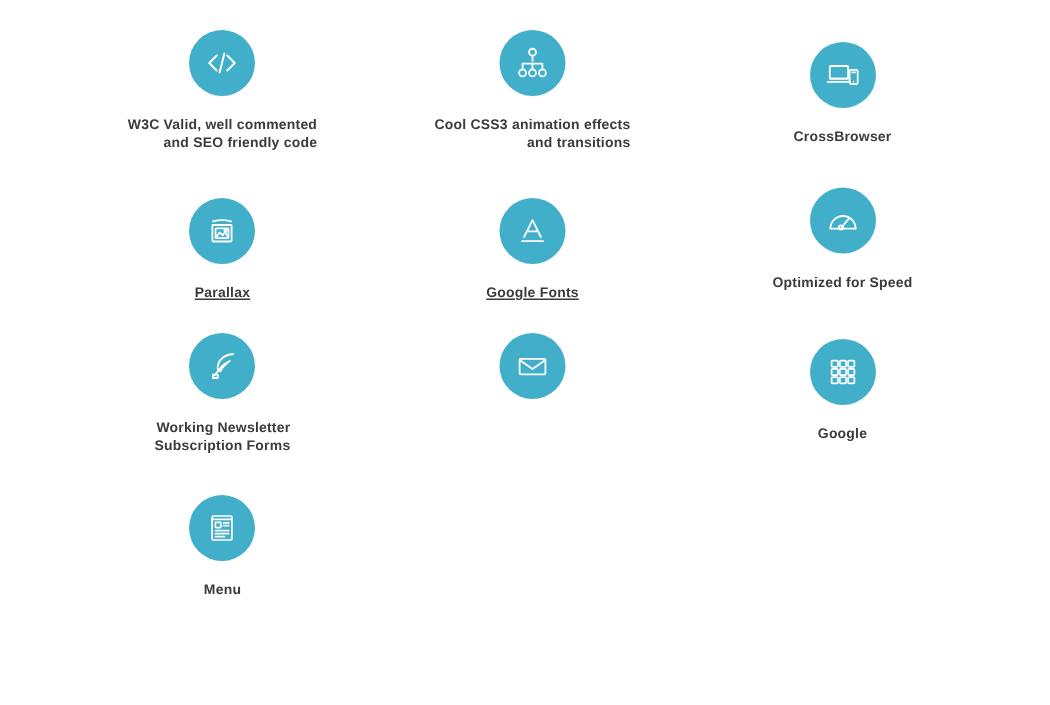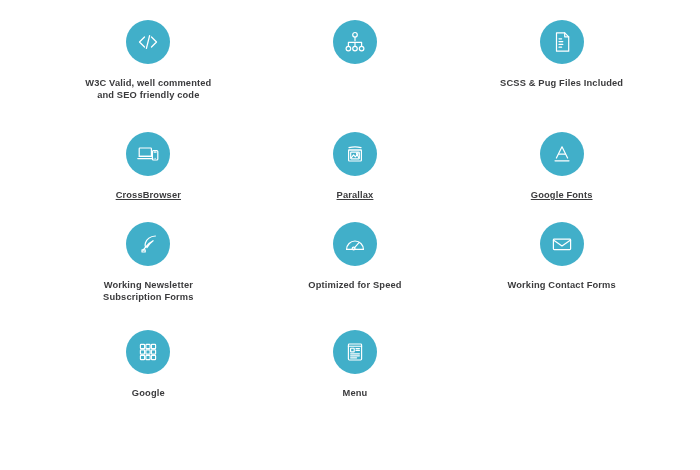--- a/index.html
+++ b/index.html
@@ -31,21 +31,21 @@
     width: 630px;
     margin: 0 auto;
     padding-left: 10px;
     box-sizing: border-box;
   }
 
   .feature-item {
     display: flex;
     flex-direction: column;
     align-items: center;
-    text-align: center;
+    text-align: right;
   }
 
   .feature-icon-circle {
     width: 44px;
     height: 44px;
     border-radius: 50%;
     background: #41AFC9;
     display: flex;
     align-items: center;
     justify-content: center;
@@ -96,48 +96,37 @@
         <svg width="26" height="26" viewBox="0 0 26 26" fill="none" stroke="#ffffff" stroke-width="1.2" stroke-linecap="round" stroke-linejoin="round">
           <circle cx="13" cy="5.8" r="2.3"></circle>
           <circle cx="6.4" cy="19.6" r="2.3"></circle>
           <circle cx="13" cy="19.6" r="2.3"></circle>
           <circle cx="19.6" cy="19.6" r="2.3"></circle>
           <line x1="13" y1="8.1" x2="13" y2="11.6"></line>
           <polyline points="6.4,17.3 6.4,13.4 19.6,13.4 19.6,17.3"></polyline>
           <line x1="13" y1="13.4" x2="13" y2="17.3"></line>
         </svg>
       </div>
-    </div>
-
-    <div class="feature-item row-1">
-      <div class="feature-icon-circle" style="background: rgb(65, 175, 201);">
-        <svg width="26" height="26" viewBox="0 0 26 26" fill="none" stroke="#ffffff" stroke-width="1.2" stroke-linecap="round" stroke-linejoin="round">
-          <path d="M7.5 3.8 h8.2 l4.0 4.0 v14.4 h-12.2 z"></path>
-          <polyline points="15.7,3.8 15.7,7.8 19.7,7.8"></polyline>
-          <line x1="10.0" y1="9.8" x2="12.6" y2="9.8"></line>
-          <line x1="10.0" y1="12.6" x2="13.8" y2="12.6"></line>
-          <line x1="10.0" y1="15.4" x2="13.8" y2="15.4"></line>
-          <line x1="10.0" y1="18.2" x2="12.6" y2="18.2"></line>
-        </svg>
-      </div>
-      <div class="feature-label" style="color: rgb(59, 59, 61);">SCSS &amp; Pug Files Included</div>
-    </div>
+      <div class="feature-label" style="color: rgb(59, 59, 61);">Cool CSS3 animation effects
+and transitions</div>
+    </div>
+
 
     <div class="feature-item row-2">
       <div class="feature-icon-circle" style="background: rgb(65, 175, 201);">
         <svg width="26" height="26" viewBox="0 0 26 26" fill="none" stroke="#ffffff" stroke-width="1.2" stroke-linecap="round" stroke-linejoin="round">
           <rect x="4.2" y="7.0" width="12.2" height="8.4" rx="0.7"></rect>
           <path d="M2.8 17.6 h15.0"></path>
           <line x1="4.2" y1="15.4" x2="16.4" y2="15.4"></line>
           <rect x="17.4" y="9.6" width="5.4" height="9.4" rx="1.0"></rect>
           <line x1="19.2" y1="11.2" x2="21.0" y2="11.2"></line>
           <circle cx="20.1" cy="17.4" r="0.55" fill="#ffffff" stroke="none"></circle>
         </svg>
       </div>
-      <div class="feature-label" style="color: rgb(59, 59, 61); text-decoration: underline;">CrossBrowser</div>
+      <div class="feature-label" style="color: rgb(59, 59, 61);">CrossBrowser</div>
     </div>
 
     <div class="feature-item row-2">
       <div class="feature-icon-circle" style="background: rgb(65, 175, 201);">
         <svg width="26" height="26" viewBox="0 0 26 26" fill="none" stroke="#ffffff" stroke-width="1.2" stroke-linecap="round" stroke-linejoin="round">
           <path d="M7.0 6.6 q6.0 -1.6 12.0 0"></path>
           <path d="M6.6 9.0 h12.8"></path>
           <rect x="6.6" y="9.0" width="12.8" height="11.0" rx="0.8"></rect>
           <rect x="8.7" y="11.2" width="8.6" height="6.6" rx="0.5"></rect>
           <polyline points="9.4,16.6 11.6,13.9 13.4,15.9 15.2,13.6 16.6,16.6"></polyline>
@@ -154,49 +143,48 @@
           <line x1="9.8" y1="13.2" x2="16.2" y2="13.2"></line>
           <line x1="6.0" y1="19.8" x2="20.0" y2="19.8"></line>
         </svg>
       </div>
       <div class="feature-label" style="color: rgb(59, 59, 61); text-decoration: underline;">Google Fonts</div>
     </div>
 
     <div class="feature-item row-3">
       <div class="feature-icon-circle" style="background: rgb(65, 175, 201);">
         <svg width="26" height="26" viewBox="0 0 26 26" fill="none" stroke="#ffffff" stroke-width="1.2" stroke-linecap="round" stroke-linejoin="round">
-          <path d="M20.4 5.0 c-5.4 0.4 -8.8 3.2 -10.0 7.0 -0.5 1.6 -0.4 3.2 0.1 4.3 1.6 -2.6 4.6 -5.2 7.6 -6.6 -2.4 1.8 -4.8 4.2 -6.2 6.9"></path>
-          <line x1="11.2" y1="15.4" x2="8.2" y2="19.0"></line>
-          <path d="M7.0 18.8 h3.2 v2.2 h-3.2 z"></path>
-        </svg>
-      </div>
-      <div class="feature-label" style="color: rgb(59, 59, 61);">Working Newsletter
-Subscription Forms</div>
-    </div>
-
-    <div class="feature-item row-3">
-      <div class="feature-icon-circle" style="background: rgb(65, 175, 201);">
-        <svg width="26" height="26" viewBox="0 0 26 26" fill="none" stroke="#ffffff" stroke-width="1.2" stroke-linecap="round" stroke-linejoin="round">
           <path d="M4.6 18.4 a8.4 8.4 0 0 1 16.8 0"></path>
           <line x1="4.6" y1="18.4" x2="21.4" y2="18.4"></line>
           <line x1="12.2" y1="17.2" x2="17.2" y2="11.4"></line>
           <circle cx="11.6" cy="17.6" r="1.4"></circle>
         </svg>
       </div>
       <div class="feature-label" style="color: rgb(59, 59, 61);">Optimized for Speed</div>
     </div>
 
     <div class="feature-item row-3">
       <div class="feature-icon-circle" style="background: rgb(65, 175, 201);">
         <svg width="26" height="26" viewBox="0 0 26 26" fill="none" stroke="#ffffff" stroke-width="1.2" stroke-linecap="round" stroke-linejoin="round">
+          <path d="M20.4 5.0 c-5.4 0.4 -8.8 3.2 -10.0 7.0 -0.5 1.6 -0.4 3.2 0.1 4.3 1.6 -2.6 4.6 -5.2 7.6 -6.6 -2.4 1.8 -4.8 4.2 -6.2 6.9"></path>
+          <line x1="11.2" y1="15.4" x2="8.2" y2="19.0"></line>
+          <path d="M7.0 18.8 h3.2 v2.2 h-3.2 z"></path>
+        </svg>
+      </div>
+      <div class="feature-label" style="color: rgb(59, 59, 61);">Working Newsletter
+Subscription Forms</div>
+    </div>
+
+    <div class="feature-item row-3">
+      <div class="feature-icon-circle" style="background: rgb(65, 175, 201);">
+        <svg width="26" height="26" viewBox="0 0 26 26" fill="none" stroke="#ffffff" stroke-width="1.2" stroke-linecap="round" stroke-linejoin="round">
           <rect x="4.4" y="8.2" width="17.2" height="10.4" rx="0.8"></rect>
           <polyline points="4.4,9.0 13.0,15.0 21.6,9.0"></polyline>
         </svg>
       </div>
-      <div class="feature-label" style="color: rgb(59, 59, 61);">Working Contact Forms</div>
     </div>
 
     <div class="feature-item row-4">
       <div class="feature-icon-circle" style="background: rgb(65, 175, 201);">
         <svg width="26" height="26" viewBox="0 0 26 26" fill="none" stroke="#ffffff" stroke-width="1.15" stroke-linecap="round" stroke-linejoin="round">
           <rect x="5.4" y="5.4" width="4.2" height="4.2" rx="0.7"></rect>
           <rect x="10.9" y="5.4" width="4.2" height="4.2" rx="0.7"></rect>
           <rect x="16.4" y="5.4" width="4.2" height="4.2" rx="0.7"></rect>
           <rect x="5.4" y="10.9" width="4.2" height="4.2" rx="0.7"></rect>
           <rect x="10.9" y="10.9" width="4.2" height="4.2" rx="0.7"></rect>

